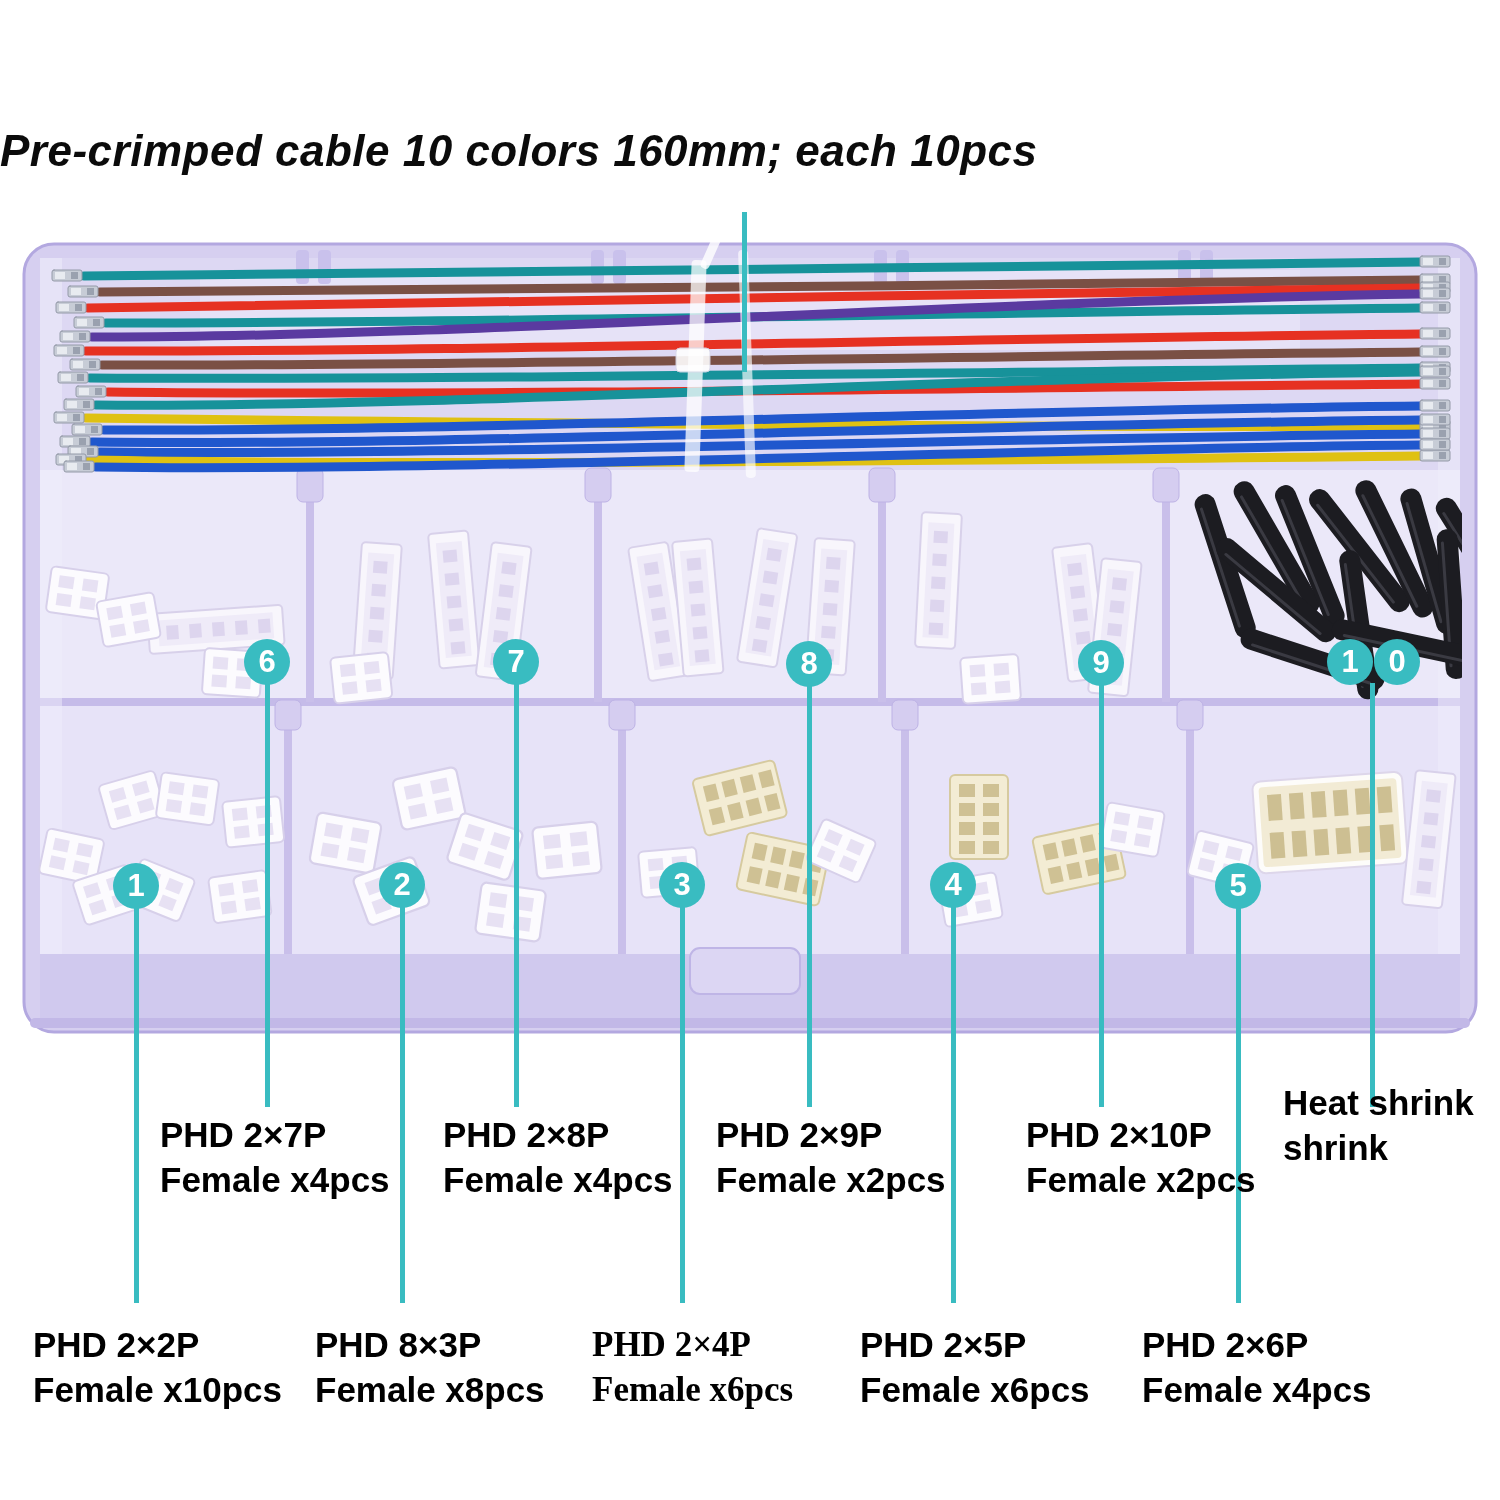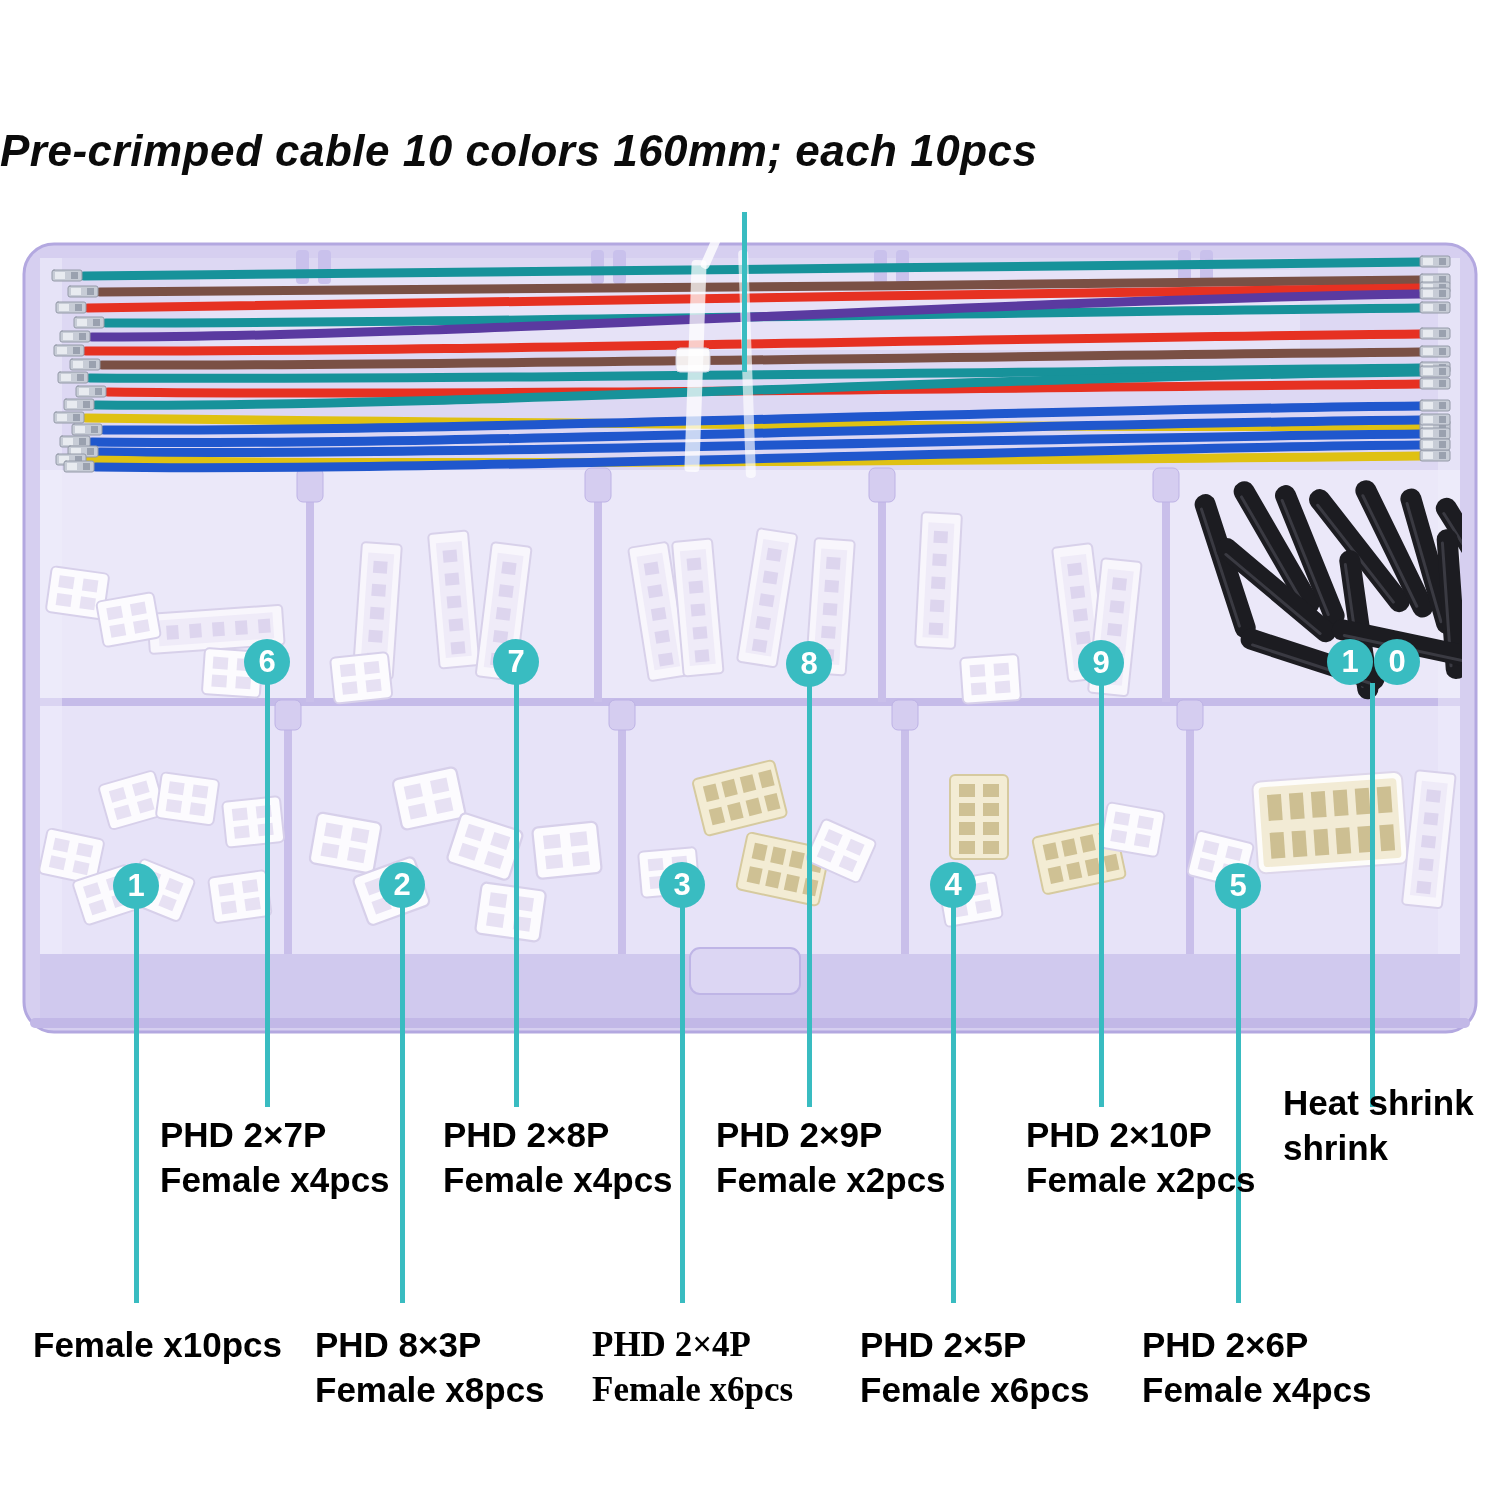--- a/index.html
+++ b/index.html
@@ -324,20 +324,21 @@
   <div class="lbl" style="left:1026px;top:1112px;">
       <div>PHD 2×10P</div>
       <div>Female x2pcs</div>
     </div>
   <div class="lbl" style="left:1283px;top:1080px;">
       <div>Heat shrink</div>
       <div>shrink</div>
     </div>
 
   <div class="lbl" style="left:33px;top:1322px;">
+      <div>PHD 2×2P</div>
       <div>Female x10pcs</div>
     </div>
   <div class="lbl" style="left:315px;top:1322px;">
       <div>PHD 8×3P</div>
       <div>Female x8pcs</div>
     </div>
   <div class="lbl" style="left:592px;top:1322px;font-family:Liberation Serif, serif;">
       <div>PHD 2×4P</div>
       <div>Female x6pcs</div>
     </div>

